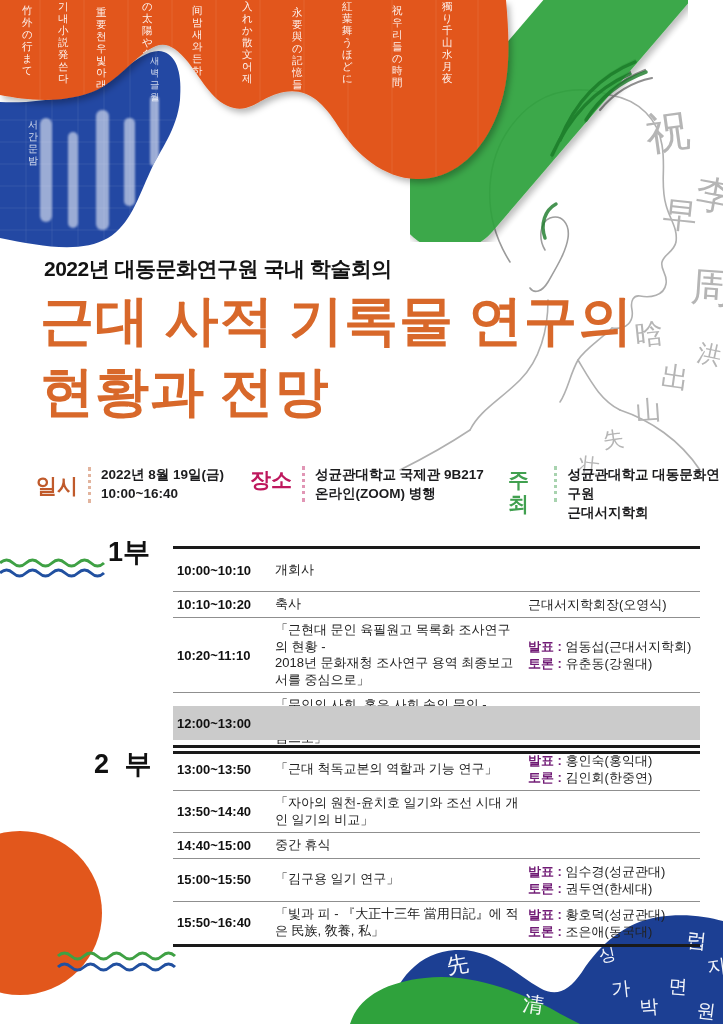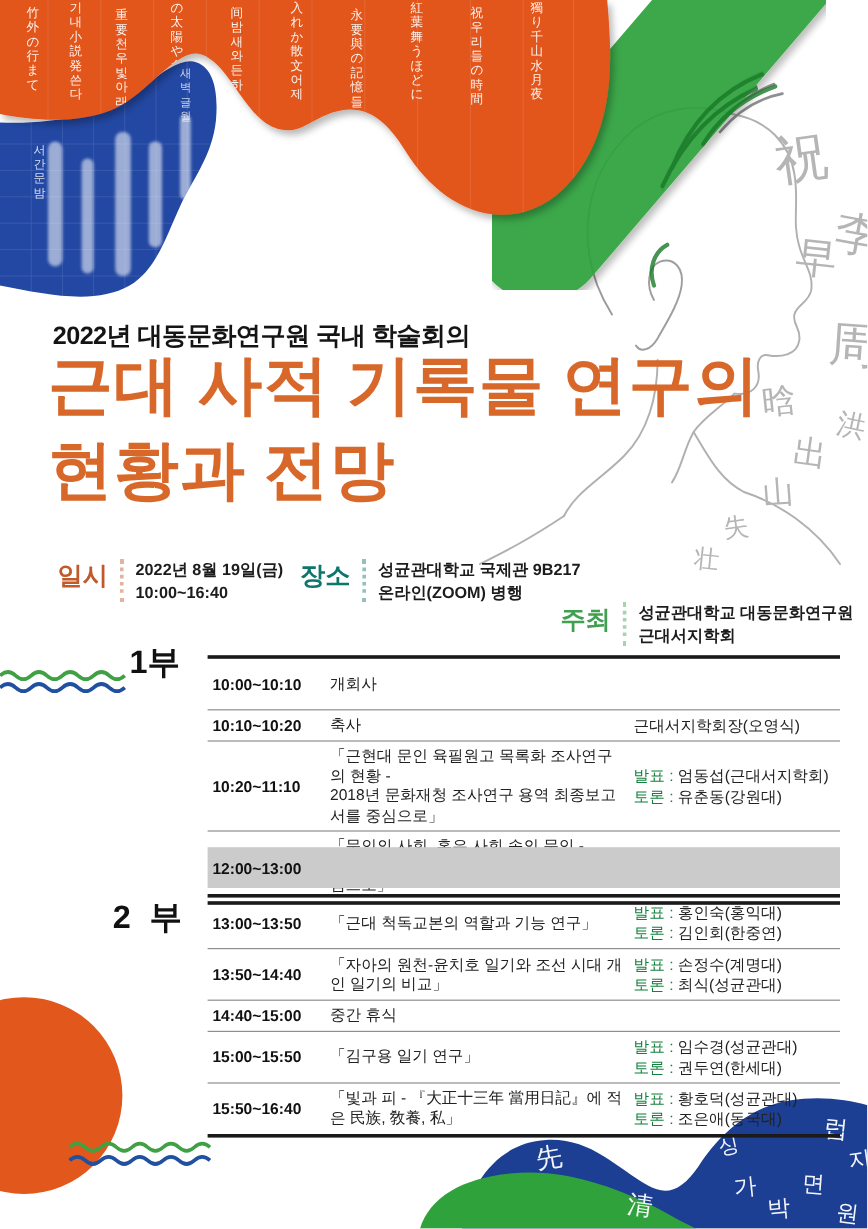--- a/index.html
+++ b/index.html
@@ -5,45 +5,45 @@
   :root{
     --orange:#E2571C; --blue:#2348A3; --deep-blue:#1C3F93; --green:#2FA23C;
     --title-orange:#D8682A; --ink:#1c1c1e; --lunch-bg:#cbcbcb; --lunch-orange:#DE7231;
   }
   html,body{margin:0;padding:0;}
   body{font-family:"Liberation Sans", sans-serif; background:#fff;}
   #poster{position:relative; width:723px; height:1024px; overflow:hidden; background:#fff;}
   svg{display:block;}
   .abs{position:absolute;}
   
-  #event-label{left:44px; top:266px; font-size:21px; font-weight:700; color:#141414; letter-spacing:-0.5px; z-index:3;}
+  #event-label{left:44px; top:255px; font-size:21px; font-weight:700; color:#141414; letter-spacing:-0.5px; z-index:3;}
   #main-title{left:40px; top:286px; z-index:3; color:var(--title-orange);
     font-family:"Liberation Serif", serif; font-weight:700; font-size:54px; line-height:71px; letter-spacing:1px;}
   
   .info-group{top:464px; display:flex; align-items:flex-start; z-index:3;}
   .info-label{font-family:"Liberation Serif", serif; font-weight:700; font-size:21px; line-height:24px; padding-top:4px;}
   .info-div{width:0; height:36px; margin:2px 10px 0 10px; border-left:3px dotted currentColor; opacity:.45;}
   .info-lines{font-size:13.5px; font-weight:700; color:var(--ink); line-height:19px; padding-top:1px;}
-  #info-datetime{left:48px;} #info-datetime .info-label,#info-datetime .info-div{color:#C05A2B;}
-  #info-venue{left:250px;} #info-venue .info-label,#info-venue .info-div{color:#0f766e;}
-  #info-host{left:467px;margin-top:36px;}  #info-host .info-label,#info-host .info-div{color:#41A050;}
+  #info-datetime{left:36px;align-items:center;} #info-datetime .info-label,#info-datetime .info-div{color:#C05A2B;}
+  #info-venue{left:250px;} #info-venue .info-label,#info-venue .info-div{color:#be185d;}
+  #info-host{left:508px;}  #info-host .info-label,#info-host .info-div{color:#41A050;}
   
   .part-label{font-size:27px; font-weight:700; color:#111; z-index:3;}
   #part1-label{left:108px; top:534px;}
   #part2-label{left:94px; top:746px; letter-spacing:4px;}
   #part1-waves{left:0; top:556px; z-index:2;}
   .sched-table{left:173px; width:527px; border-top:3px solid #1a1a1a; border-bottom:3px solid #1a1a1a; z-index:3; background:transparent;}
   #table1{top:546px;} #table2{top:745px;}
   .srow{display:grid; grid-template-columns:72px 1fr 172px; column-gap:6px; align-items:center; padding:4px 0; min-height:34px; box-sizing:border-box;}
   .srow + .srow{border-top:1px solid #8f8f8f;}
   .srow.tall{min-height:42px;} .srow.short{min-height:25px;}
   .s-time{font-size:13px; font-weight:700; color:#111; padding-left:4px; white-space:nowrap;}
   .s-title{font-size:13px; color:#222; line-height:16.5px;padding-left:24px;}
   .s-right{font-size:13px; color:#222; line-height:17px;}
-  .s-right b{font-weight:400; color:#15803d;}
+  .s-right b{font-weight:700; color:#701a75;}
   #lunch-row{left:173px; top:706px; width:527px; height:34px; background:var(--lunch-bg); z-index:3;
     display:grid; grid-template-columns:72px 1fr; align-items:center;}
   #lunch-time{font-size:13px; font-weight:700; color:#111; padding-left:4px;}
   #lunch-text-wrap{display:flex; justify-content:center;}
   #lunch-text{color:var(--lunch-orange); font-weight:700; font-size:14.5px; letter-spacing:46px; margin-right:-46px;}
   
   #top-decor{left:0; top:0; z-index:1;} #bottom-decor{left:0; top:812px; z-index:0;}
   .glyph{font-family:"Liberation Serif", serif;}
 </style>
 </head>
@@ -232,24 +232,20 @@
       <div class="s-time">13:00~13:50</div>
       <div class="s-title">「근대 척독교본의 역할과 기능 연구」</div>
       <div class="s-right">
         <div><b>발표 :</b> <span>홍인숙(홍익대)</span></div>
         <div><b>토론 :</b> <span>김인회(한중연)</span></div>
       </div>
     </div>
     <div class="srow tall">
       <div class="s-time">13:50~14:40</div>
       <div class="s-title">「자아의 원천-윤치호 일기와 조선 시대 개인 일기의 비교」</div>
-      <div class="s-right">
-        <div><b>발표 :</b> <span>손정수(계명대)</span></div>
-        <div><b>토론 :</b> <span>최식(성균관대)</span></div>
-      </div>
     </div>
     <div class="srow short">
       <div class="s-time">14:40~15:00</div>
       <div class="s-title">중간 휴식</div>
       <div class="s-right"></div>
     </div>
     <div class="srow tall">
       <div class="s-time">15:00~15:50</div>
       <div class="s-title">「김구용 일기 연구」</div>
       <div class="s-right">

